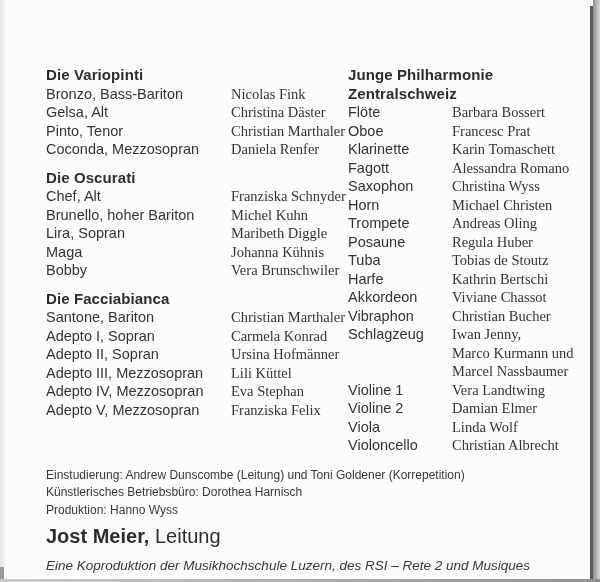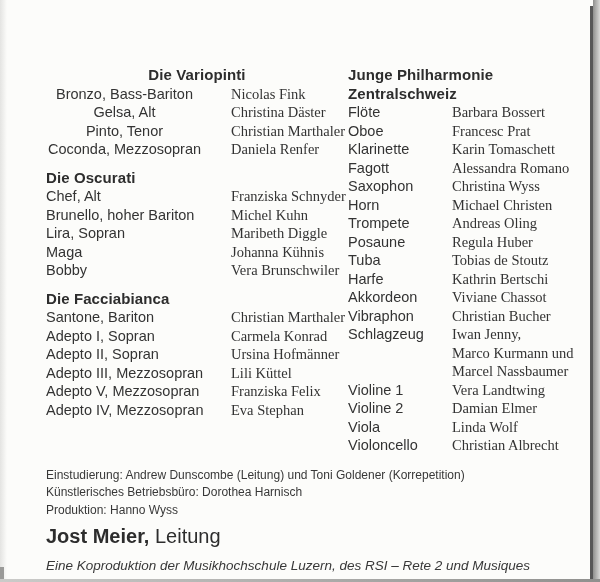--- a/index.html
+++ b/index.html
@@ -7,21 +7,21 @@
     position:relative; width:600px; height:582px;
     background:#fcfcfa; overflow:hidden;
     font-family:"Liberation Sans", sans-serif; color:#333;
   }
   .content { position:absolute; left:46px; top:66px; width:534px; }
   .columns { display:flex; }
   .col-cast { width:302px; flex-shrink:0; }
   .col-orch { flex:1; }
   .sec-title { font-weight:bold; font-size:15px; line-height:18.5px; color:#2d2d2d; letter-spacing:0.1px; }
   .section { margin-top:10px; }
-  .section:first-child { margin-top:0;text-align:center; }
+  .section:first-child { margin-top:0; }
   .row { display:flex; font-size:14.5px; line-height:18.5px;gap:28px; }
   .role { width:157px; flex-shrink:0; white-space:nowrap; }
   .instr { width:76px; flex-shrink:0; white-space:nowrap; }
   .pname { white-space:pre-line;font-family:Liberation Serif, serif; }
   .credits { margin-top:12px; font-size:12px; line-height:17.5px; color:#383838; }
   .conductor { margin-top:4px; font-size:20px; line-height:26px; color:#2d2d2d; }
   .conductor .cname { font-weight:bold; }
   .copro { margin-top:8px; font-style:italic; font-size:13.5px; line-height:18px; color:#383838; }
   
   .edge-left { position:absolute; left:0; top:0; width:7px; height:582px;
@@ -99,26 +99,26 @@
             </div>
           <div class="row">
               <span class="role">Adepto II, Sopran</span>
               <span class="pname">Ursina Hofmänner</span>
             </div>
           <div class="row">
               <span class="role">Adepto III, Mezzosopran</span>
               <span class="pname">Lili Küttel</span>
             </div>
           <div class="row">
+              <span class="role">Adepto IV, Mezzosopran</span>
+              <span class="pname">Eva Stephan</span>
+            </div>
+          <div class="row">
               <span class="role">Adepto V, Mezzosopran</span>
               <span class="pname">Franziska Felix</span>
-            </div>
-          <div class="row">
-              <span class="role">Adepto IV, Mezzosopran</span>
-              <span class="pname">Eva Stephan</span>
             </div>
         </div>
 
       </div>
 
       <div class="col-orch">
         <div class="sec-title">Junge Philharmonie Zentralschweiz</div>
         <div class="row">
             <span class="instr">Flöte</span>
             <span class="pname">Barbara Bossert</span>

